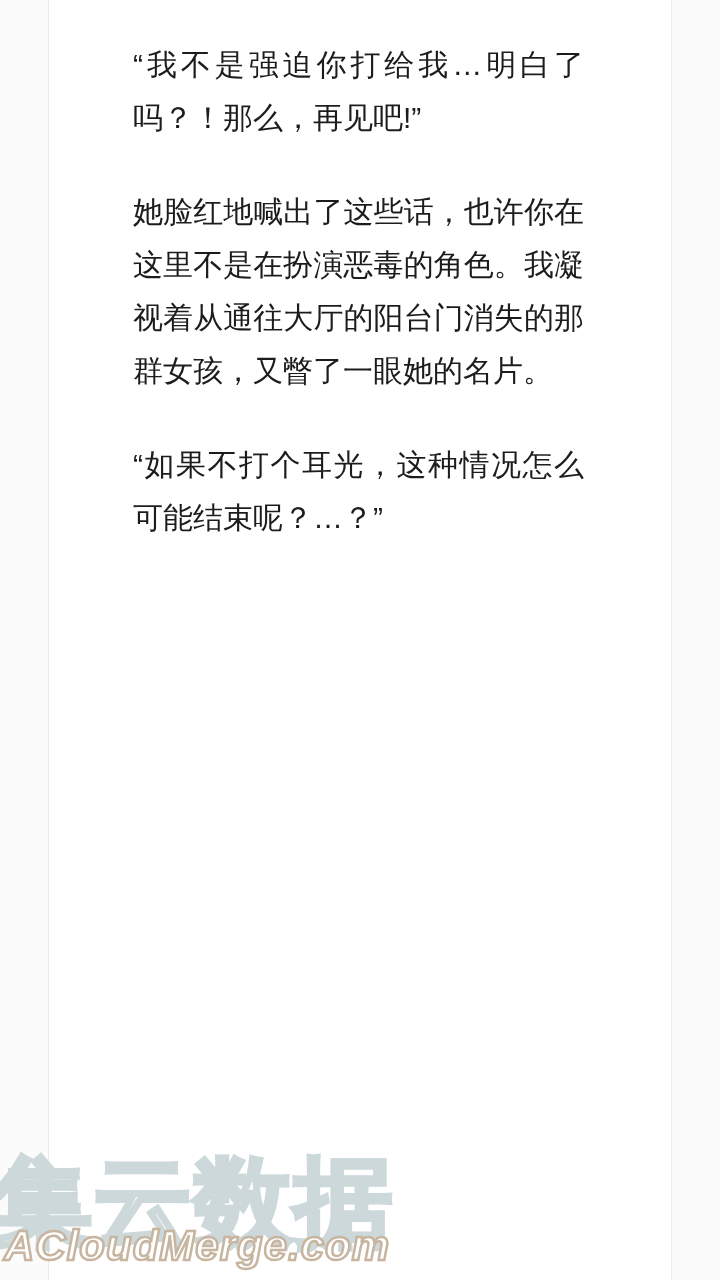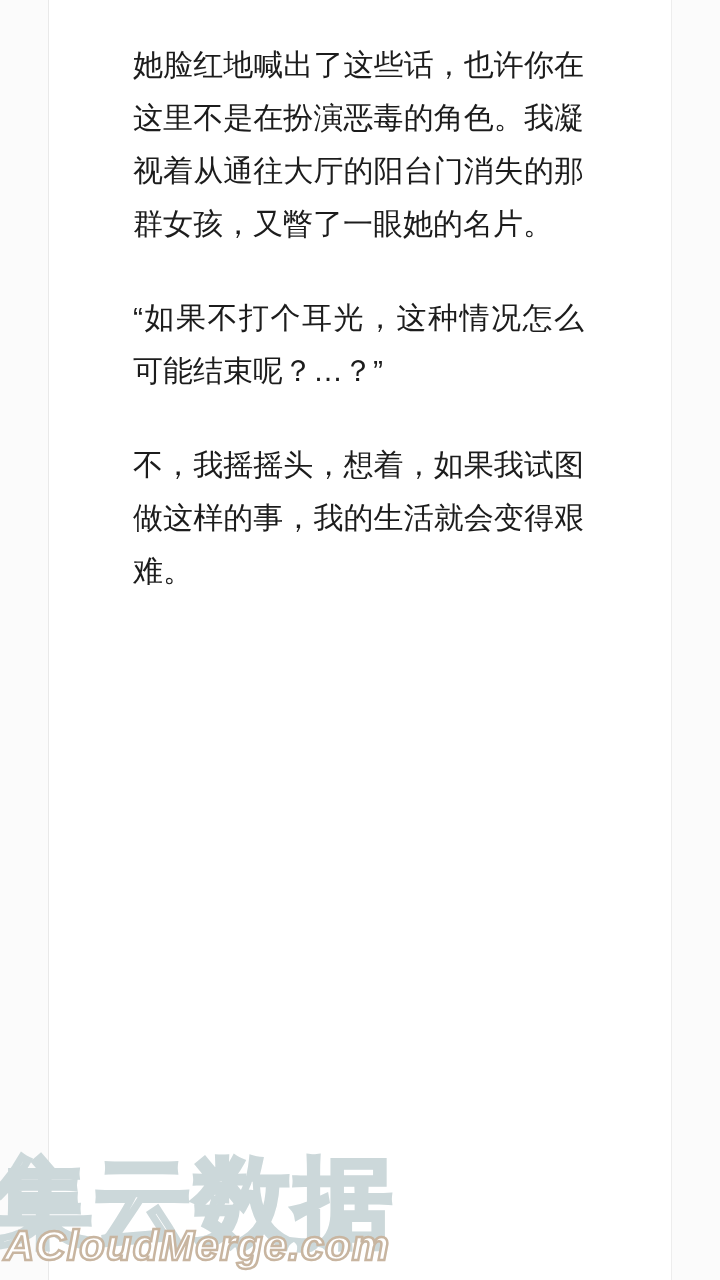--- a/index.html
+++ b/index.html
@@ -64,19 +64,19 @@
 <div class="viewport">
 
   <div class="gutter left"></div>
   <div class="gutter right"></div>
 
   <div class="watermark wm-cjk">集云数据</div>
 
   <div class="watermark wm-site">ACloudMerge.com</div>
 
   <div class="reading-area">
+    <p>“我不是强迫你打给我…明白了吗？！那么，再见吧!”</p>
     <p>她脸红地喊出了这些话，也许你在这里不是在扮演恶毒的角色。我凝视着从通往大厅的阳台门消失的那群女孩，又瞥了一眼她的名片。</p>
     <p>“如果不打个耳光，这种情况怎么可能结束呢？…？”</p>
-    <p>不，我摇摇头，想着，如果我试图做这样的事，我的生活就会变得艰难。</p>
 
   </div>
 
 </div>
 
 </body></html>

